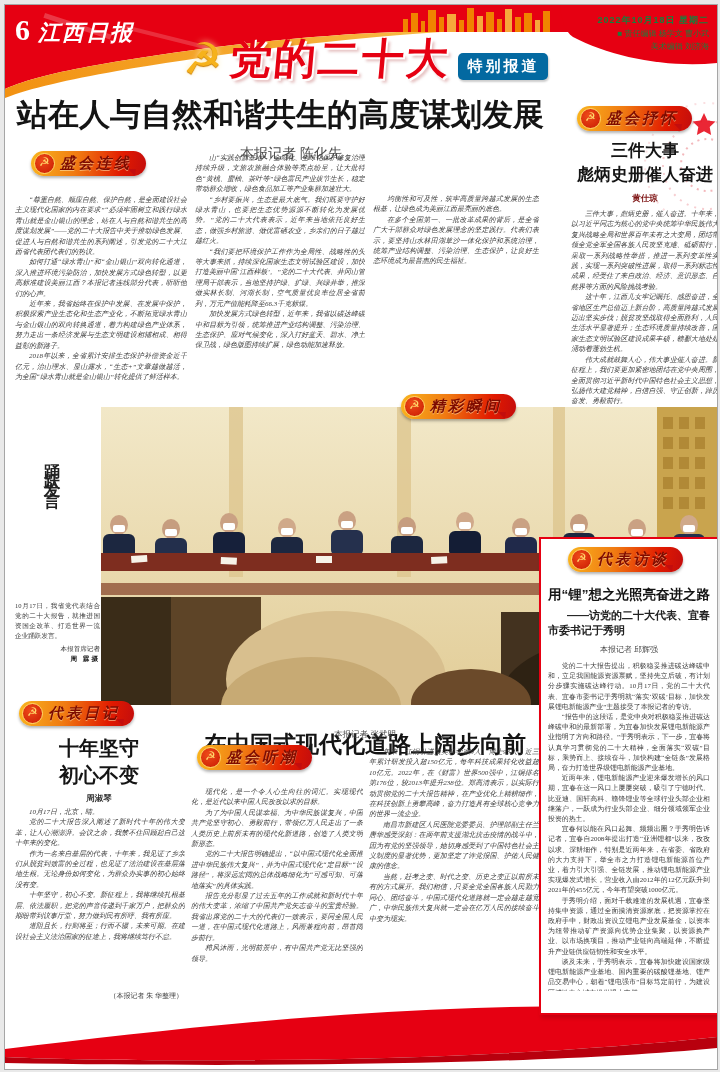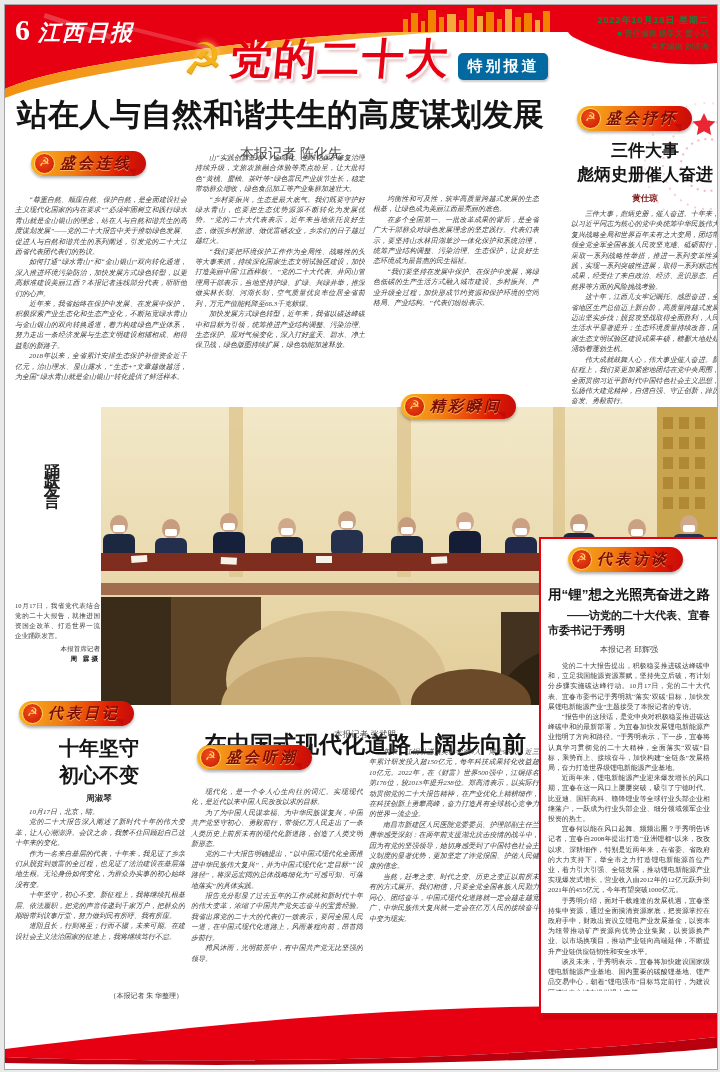--- a/index.html
+++ b/index.html
@@ -164,21 +164,20 @@
     </div>
   <div class="bodytext" style="left:190px;top:148px;width:170px;height:282px;">
       <p>山“实践创新基地”，全域化、全球化保护修复治理持续升级，文旅农旅融合体验等亮点纷呈，让大批特色“黄桃、蜜柚、茶叶等”绿色富民产业拔节生长，稳定带动群众增收，绿色食品加工等产业集群加速壮大。</p>
       <p>“乡村要振兴，生态是最大底气。我们既要守护好绿水青山，也要把生态优势源源不断转化为发展优势。”党的二十大代表表示，近年来当地依托良好生态，做强乡村旅游、做优富硒农业，乡亲们的日子越过越红火。</p>
       <p>“我们要把环境保护工作作为全局性、战略性的头等大事来抓，持续深化国家生态文明试验区建设，加快打造美丽中国‘江西样板’。”党的二十大代表、井冈山管理局干部表示，当地坚持护绿、扩绿、兴绿并举，推深做实林长制、河湖长制，空气质量优良率位居全省前列，万元产值能耗降至66.3千克标煤。</p>
       <p>加快发展方式绿色转型，近年来，我省以碳达峰碳中和目标为引领，统筹推进产业结构调整、污染治理、生态保护、应对气候变化，深入打好蓝天、碧水、净土保卫战，绿色版图持续扩展，绿色动能加速释放。</p>
     </div>
   <div class="bodytext" style="left:368px;top:148px;width:166px;height:282px;margin-top:41px;">
       <p>均衡性和可及性，筑牢高质量跨越式发展的生态根基，让绿色成为美丽江西最亮丽的底色。</p>
       <p>在多个全国第一、一批改革成果的背后，是全省广大干部群众对绿色发展理念的坚定践行。代表们表示，要坚持山水林田湖草沙一体化保护和系统治理，统筹产业结构调整、污染治理、生态保护，让良好生态环境成为最普惠的民生福祉。</p>
-      <p>“我们要坚持在发展中保护、在保护中发展，将绿色低碳的生产生活方式融入城市建设、乡村振兴、产业升级全过程，加快形成节约资源和保护环境的空间格局、产业结构。”代表们纷纷表示。</p>
     </div>
 
   <div class="badge" style="left:572px;top:101px;">
     <span class="emb">☭</span>
     <span class="txt">盛会抒怀</span>
   </div>
   <h2 class="shuhuai-h2">
     <span>三件大事</span><br>
     <span>彪炳史册催人奋进</span>
   </h2>

